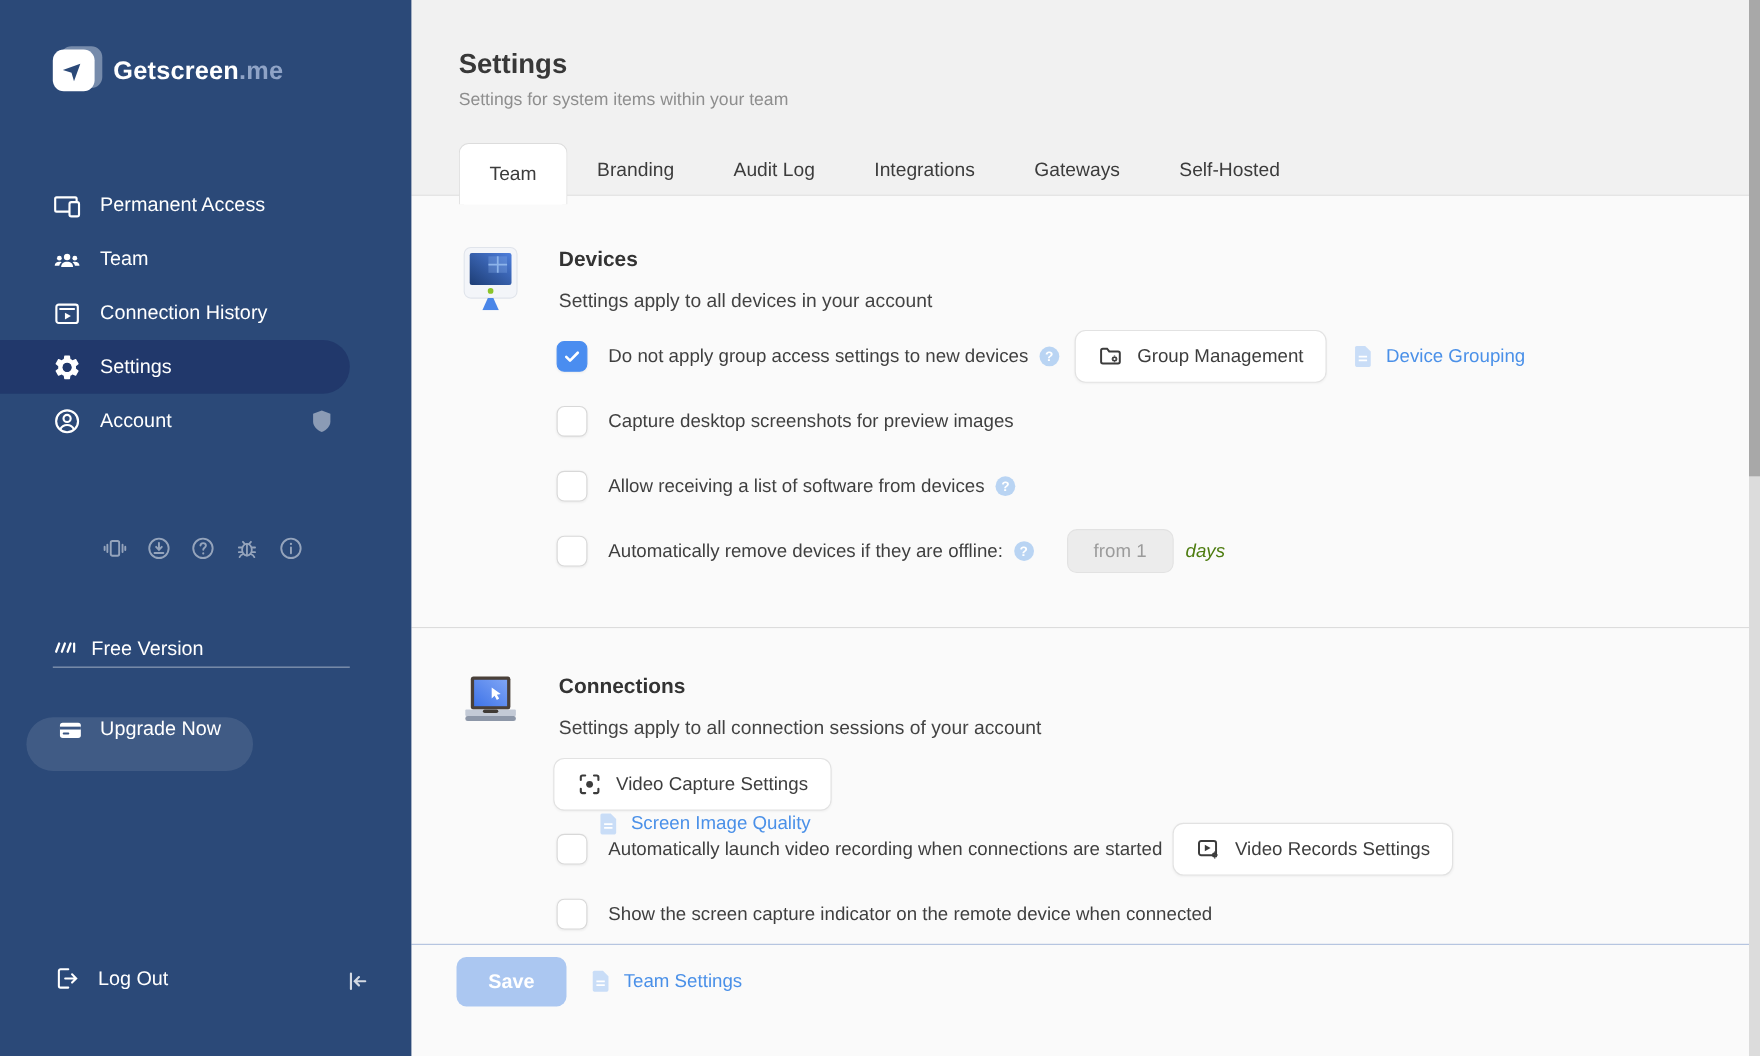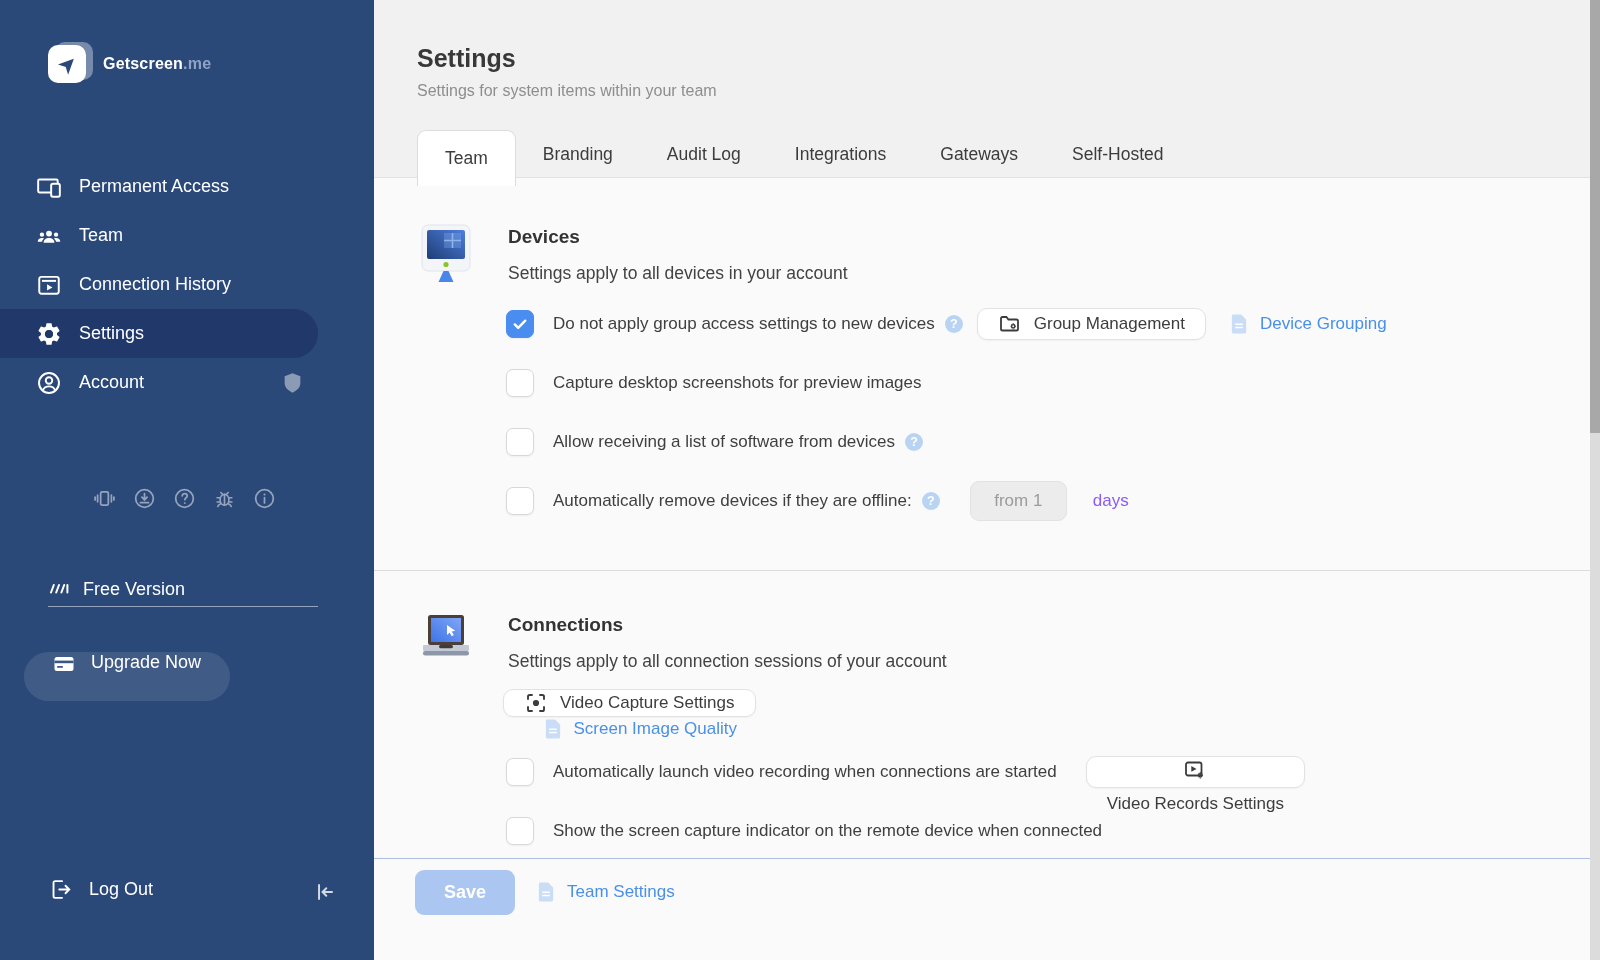--- a/index.html
+++ b/index.html
@@ -14,25 +14,25 @@
   
   .sidebar {
     position:absolute; left:0; top:0; width:374px; height:960px;
     background:#2b4978; color:#fff; z-index:10;
   }
   .logo { position:absolute; left:48px; top:44px; display:flex; align-items:center; gap:15px; }
   .logo-mark { position:relative; width:40px; height:40px; }
   .logo-mark .shadow { position:absolute; left:7px; top:-2px; width:38px; height:38px; background:rgba(210,219,233,.45); border-radius:10px; }
   .logo-mark .face { position:absolute; left:0; top:1px; width:38px; height:38px; background:#fff; border-radius:10px; display:flex; align-items:center; justify-content:center; }
   .logo-arrow { color:#2b4978; font-weight:bold; font-size:20px; transform:rotate(-45deg); line-height:1; }
-  .logo-text { font-size:16px; font-weight:bold; color:#fff; letter-spacing:.2px; }
+  .logo-text { font-size:23px; font-weight:bold; color:#fff; letter-spacing:.2px; }
   .logo-text .suffix { color:#8fa3c6; font-weight:bold; }
 
   .nav { position:absolute; top:162px; left:0; width:100%; }
-  .nav-item { position:relative; height:49px; display:flex; align-items:center; padding-left:36px; font-size:18px; cursor:pointer; }
+  .nav-item { position:relative; height:49px; display:flex; align-items:center; padding-left:48px; font-size:18px; cursor:pointer; }
   .nav-item .nicon { width:26px; height:26px; margin-right:17px; display:flex; align-items:center; justify-content:center; flex:none; }
   .nav-item.active { width:318px; background:#21386b; border-radius:0 25px 25px 0; }
   .nav-item .badge { position:absolute; left:281px; top:50%; transform:translateY(-50%); opacity:.45; }
 
   .utility-row { position:absolute; top:487px; left:93px; display:flex; gap:17px; }
   .utility-row .uicon { width:23px; height:23px; opacity:.5; cursor:pointer; }
 
   .plan { position:absolute; top:577px; left:48px; display:flex; align-items:center; gap:11px; font-size:18px; }
   .plan-divider { position:absolute; top:606px; left:48px; width:270px; height:1px; background:rgba(255,255,255,.5); }
 
@@ -61,27 +61,27 @@
   .row { position:absolute; display:flex; align-items:center; height:44px; }
   .cb { width:28px; height:28px; border-radius:7px; background:#fff; border:1px solid #d8d8d8;
     box-shadow:0 1px 2px rgba(0,0,0,.05); margin-right:19px; flex:none; cursor:pointer;
     display:flex; align-items:center; justify-content:center; }
   .cb.checked { background:#4a8df0; border-color:#4a8df0; }
   .row-label { font-size:17px; color:#3f3f3f; }
   .help { width:18px; height:18px; border-radius:50%; background:#b9d4f3; color:#fff; font-size:12.5px; font-weight:bold;
     display:flex; align-items:center; justify-content:center; margin-left:10px; flex:none; cursor:pointer; }
 
   .btn { display:flex; align-items:center; gap:12px; background:#fff; border:1px solid #e2e2e2; border-radius:10px;
-    height:32px; padding:1px 20px; font-size:17px; color:#3d3d3d; font-family:inherit;
+    height:48px; padding:16px 20px; font-size:17px; color:#3d3d3d; font-family:inherit;
     box-shadow:0 1px 2px rgba(0,0,0,.04); cursor:pointer; }
   .link { display:flex; align-items:center; gap:11px; color:#4a90e8; font-size:17px; cursor:pointer; }
 
   .days-input { width:97px; height:40px; border:1px solid #e2e2e2; border-radius:9px; background:#ececec;
     color:#9b9b9b; font-size:17px; font-family:inherit; text-align:center; margin-left:30px; }
-  .unit { margin-left:26px; font-size:17px; color:#8b5cf6; }
+  .unit { margin-left:11px; font-size:17px; color:#4d7c0f;font-style:italic; }
 
   
   .footer { position:absolute; left:374px; right:0; bottom:0; height:102px; background:#fafafa; border-top:1px solid #aebfdd; z-index:5; }
   .save-btn { position:absolute; left:41px; top:11px; width:100px; height:45px; background:#abc7f1; border:none; border-radius:9px;
     color:#fff; font-weight:bold; font-size:18px; font-family:inherit; cursor:default; }
   .footer .link { position:absolute; left:162px; top:21px;text-align:center; }
 
   
   .scrollbar { position:absolute; right:0; top:0; width:10px; height:960px; background:#dcdcdc; z-index:30; }
   .scroll-thumb { position:absolute; left:0; top:0; width:10px; height:433px; background:#a8a8a8; cursor:pointer; }
@@ -354,21 +354,21 @@
           <path d="M6.5 12.2h8M6.5 15.7h8" stroke="#fff" stroke-width="1.7"></path>
         </svg>
       </span>
       <span>Screen Image Quality</span>
     </span>
   </div>
 
   <div class="row" style="left:132px; top:572px;">
     <span class="cb"></span>
     <span class="row-label">Automatically launch video recording when connections are started</span>
-    <button class="btn" style="margin-left:29px;flex-direction:column;">
+    <button class="btn" style="margin-left:9px;">
       <span>
         <svg width="24" height="24" viewBox="0 0 24 24" fill="none" stroke="#3c3c3c" stroke-width="1.8">
           <rect x="3" y="4.5" width="15.5" height="13" rx="2"></rect>
           <path d="M8.3 8l5.2 2.9-5.2 2.9z" fill="#3c3c3c" stroke="none"></path>
           <g stroke-width="1.3">
               <circle cx="17.3" cy="17.3" r="1.6"></circle>
               <path d="M17.3 14.2v1M17.3 19.4v1M14.7 17.3h1M18.9 17.3h1M15.5 15.5l.7.7M18.4 18.4l.7.7M19.1 15.5l-.7.7M16.2 18.4l-.7.7"></path>
             </g>
         </svg>
       </span>

